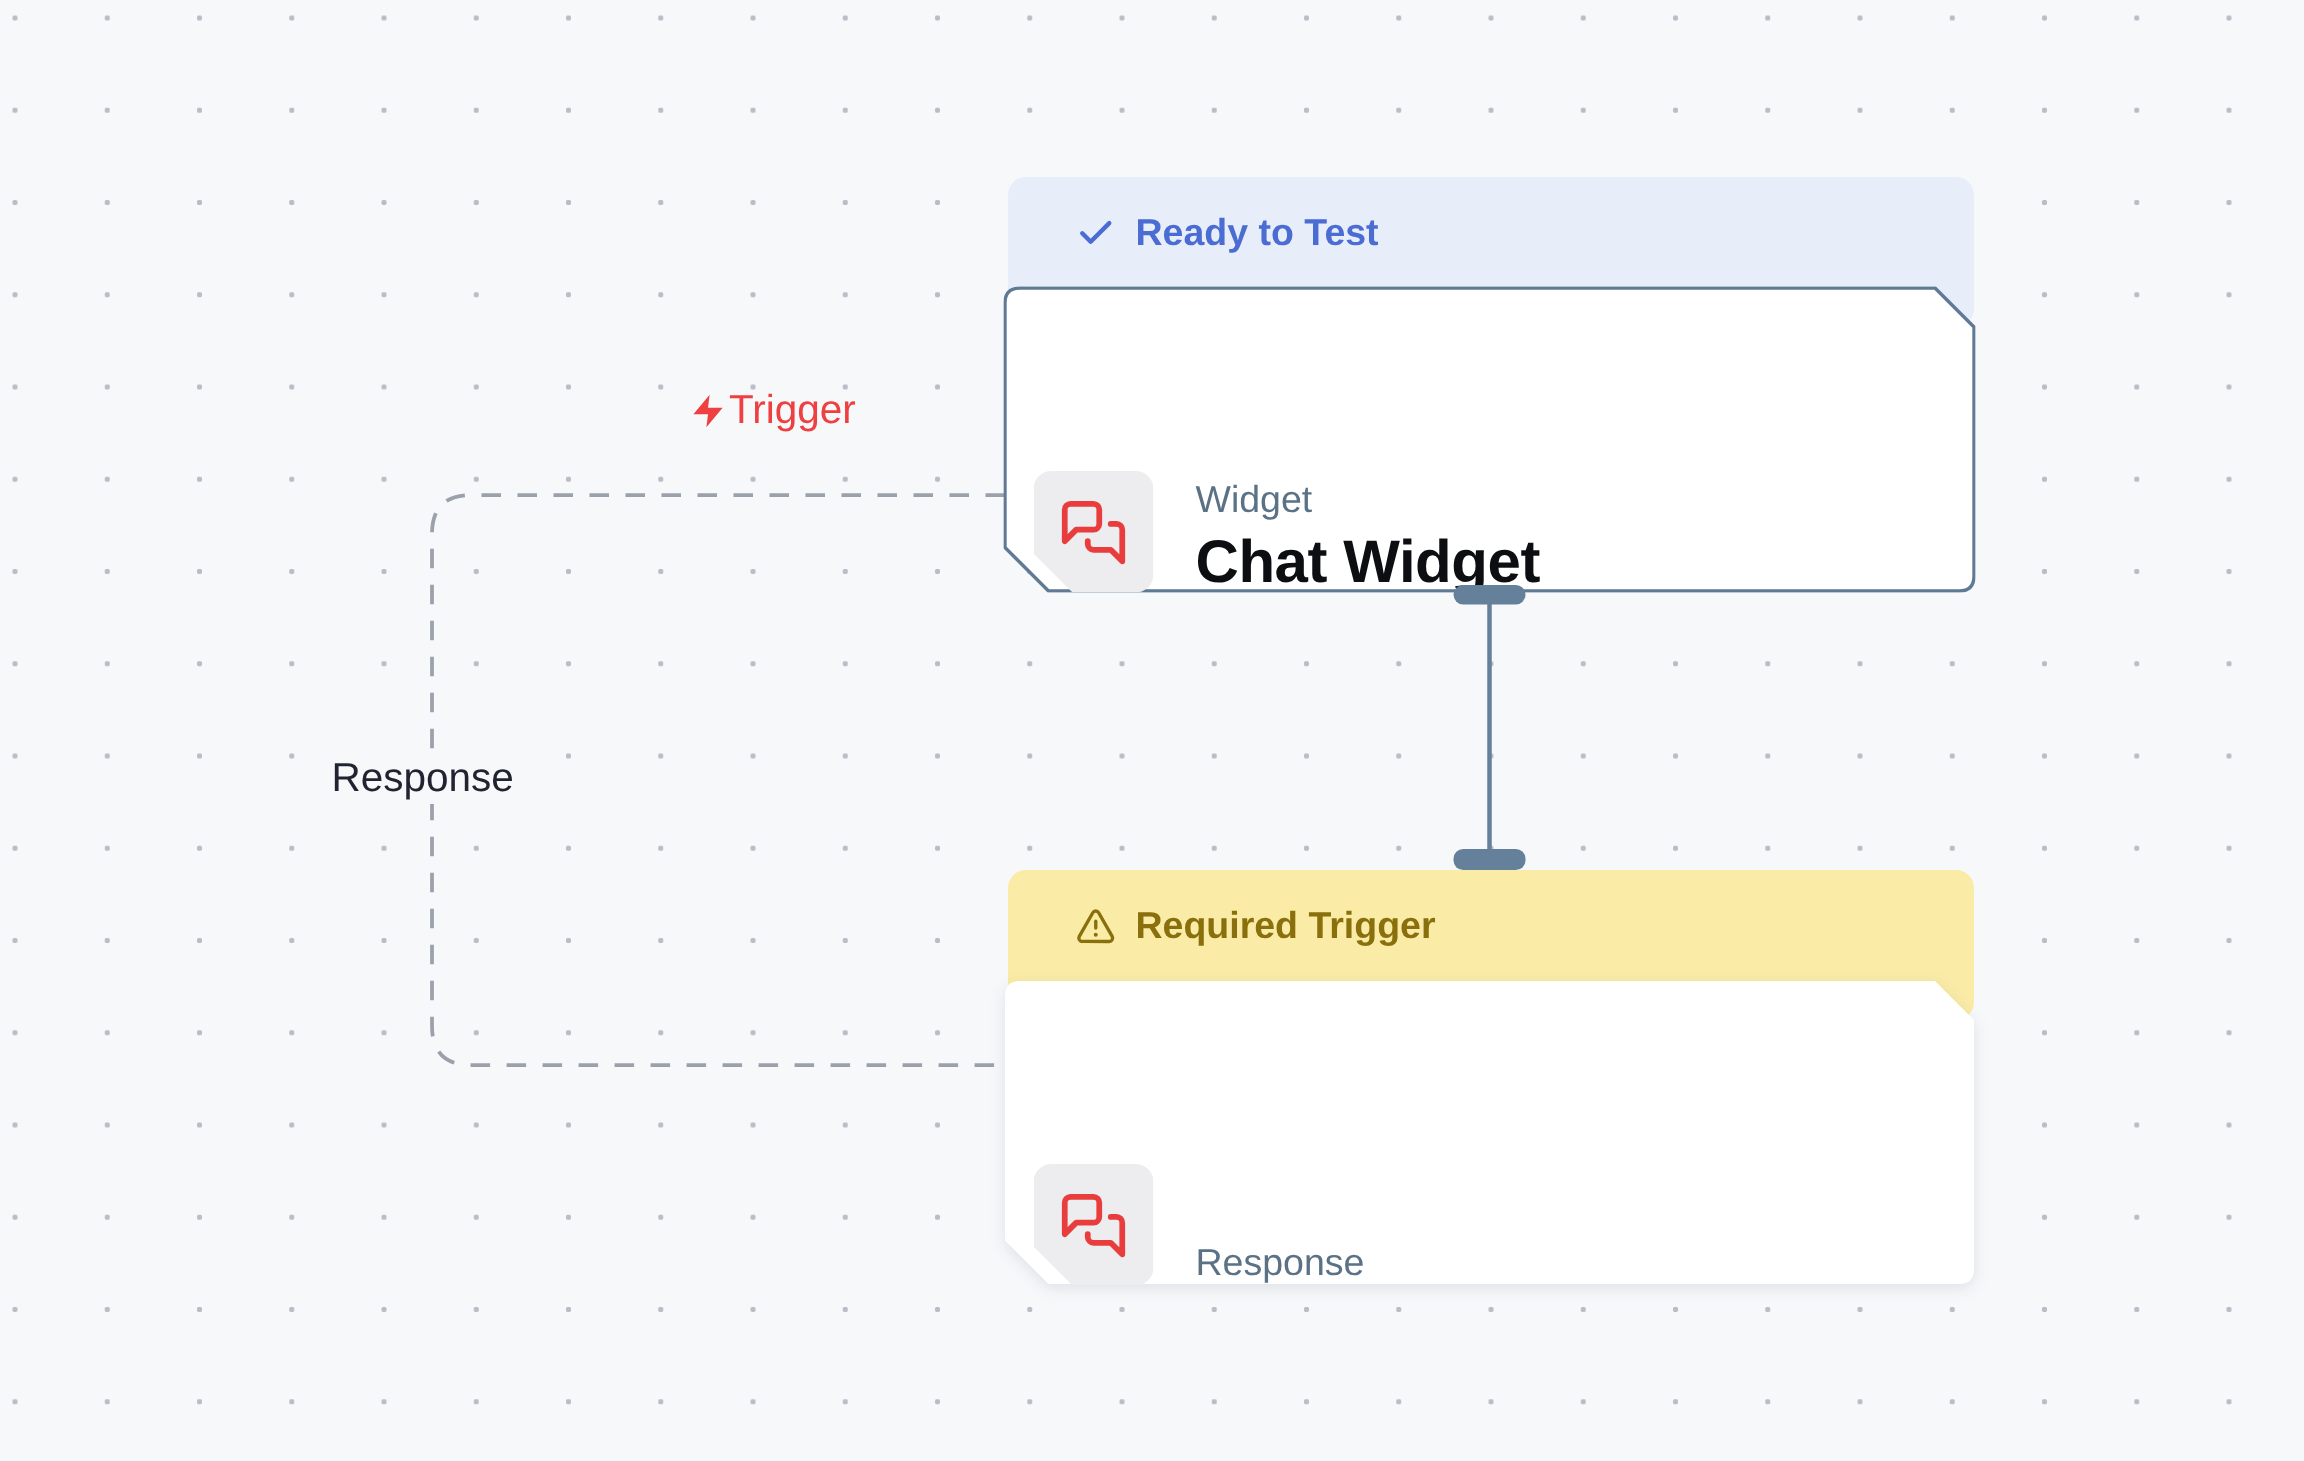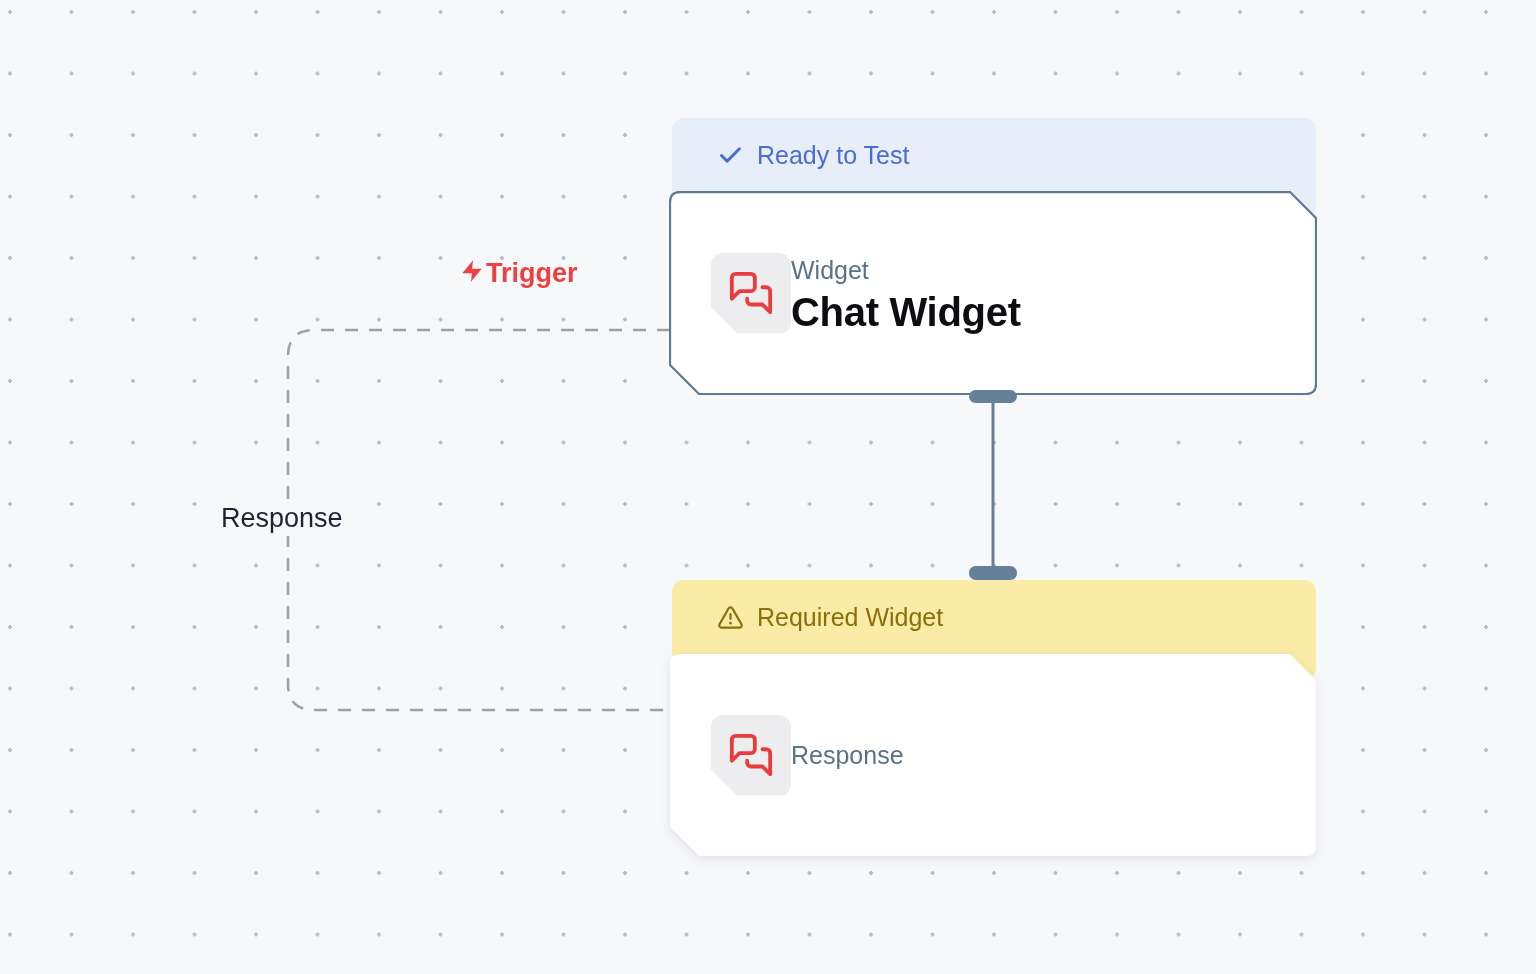--- a/index.html
+++ b/index.html
@@ -25,46 +25,46 @@
     background-color:var(--canvas-bg);
     background-image:radial-gradient(circle,var(--dot-color) 1.7px,rgba(0,0,0,0) 2px);
     background-size:61.5px 61.5px;
     background-position:-20.75px -18.75px;
   }
   svg.layer{position:absolute;left:0;top:0;width:1536px;height:974px;pointer-events:none;}
 
   
   .edge-label{position:absolute;white-space:nowrap;}
   .trigger-label{
-    left:459px;top:258px;display:flex;align-items:flex-start;gap:1px;
-    color:var(--trigger-red);font-size:27px;font-weight:700;
+    left:459px;top:258px;display:flex;align-items:center;gap:1px;
+    color:var(--trigger-red);font-size:27px;font-weight:400;
   }
   .response-label{
     left:215px;top:501px;background:var(--canvas-bg);padding:2px 6px;
     color:#1f2430;font-size:27px;font-weight:400;
   }
 
   
   .banner{
     position:absolute;width:644px;height:100px;border-radius:12px;
     display:flex;align-items:flex-start;padding:21px 0 0 45px;
   }
-  .banner .banner-row{display:flex;align-items:center;gap:13px;font-size:25px;font-weight:400;line-height:32px;}
+  .banner .banner-row{display:flex;align-items:center;gap:13px;font-size:25px;font-weight:700;line-height:32px;}
   .banner-ready{left:672px;top:118px;background:var(--banner-blue-bg);color:var(--accent-blue);}
   .banner-warning{left:672px;top:580px;background:var(--banner-yellow-bg);color:var(--warning-text);}
 
   
   .card{position:absolute;width:648px;height:204px;}
   .card-widget{left:669px;top:191px;}
   .card-response{left:669px;top:653px;}
   .card svg.card-shape{position:absolute;left:0;top:0;width:648px;height:204px;}
   .card-shape path{fill:#ffffff;}
   .card-widget .card-shape path{stroke:var(--node-border);stroke-width:2.25;}
   .card-response .card-shape{filter:drop-shadow(0 3px 5px rgba(20,30,50,0.10));}
-  .card-content{position:absolute;inset:0;display:flex;align-items:center;padding-left:42px;}
+  .card-content{position:absolute;inset:0;display:flex;align-items:flex-end;padding-left:20px;gap:28px;}
   .icon-tile{
     width:80px;height:81px;flex:0 0 auto;background:var(--tile-bg);border-radius:12px;
     clip-path:polygon(0 0,100% 0,100% 100%,26px 100%,0 calc(100% - 26px));
     display:flex;align-items:center;justify-content:center;
   }
   .node-text{display:flex;flex-direction:column;gap:7px;}
   .node-type{font-size:25px;font-weight:400;color:var(--subtitle-gray);line-height:30px;}
   .node-title{font-size:40px;font-weight:700;color:var(--title-black);line-height:40px;letter-spacing:-0.3px;}
 
   .stroke-blue{stroke:var(--accent-blue);}
@@ -120,21 +120,21 @@
     </div>
   </div>
 
   <div class="banner banner-warning">
     <div class="banner-row">
       <svg width="27" height="27" viewBox="0 0 24 24" fill="none">
         <path class="stroke-warn" stroke-width="2" stroke-linecap="round" stroke-linejoin="round" d="m21.73 18-8-14a2 2 0 0 0-3.48 0l-8 14A2 2 0 0 0 4 21h16a2 2 0 0 0 1.73-3Z"></path>
         <line class="stroke-warn" stroke-width="2" stroke-linecap="round" x1="12" y1="9" x2="12" y2="13"></line>
         <line class="stroke-warn" stroke-width="2.4" stroke-linecap="round" x1="12" y1="17" x2="12" y2="17.02"></line>
       </svg>
-      <span>Required Widget</span>
+      <span>Required Trigger</span>
     </div>
   </div>
   <div class="card card-response">
     <svg class="card-shape" viewBox="0 0 648 204">
       <path d="M 11 1 H 621 L 647 27 V 193 Q 647 203 637 203 H 30 L 1 174 V 11 Q 1 1 11 1 Z"></path>
     </svg>
     <div class="card-content">
       <div class="icon-tile">
         <svg width="46" height="46" viewBox="0 0 24 24" fill="none">
           <path class="stroke-red-icon" stroke-width="2" stroke-linecap="round" stroke-linejoin="round" d="M14 9a2 2 0 0 1-2 2H6l-4 4V4a2 2 0 0 1 2-2h8a2 2 0 0 1 2 2z"></path>

